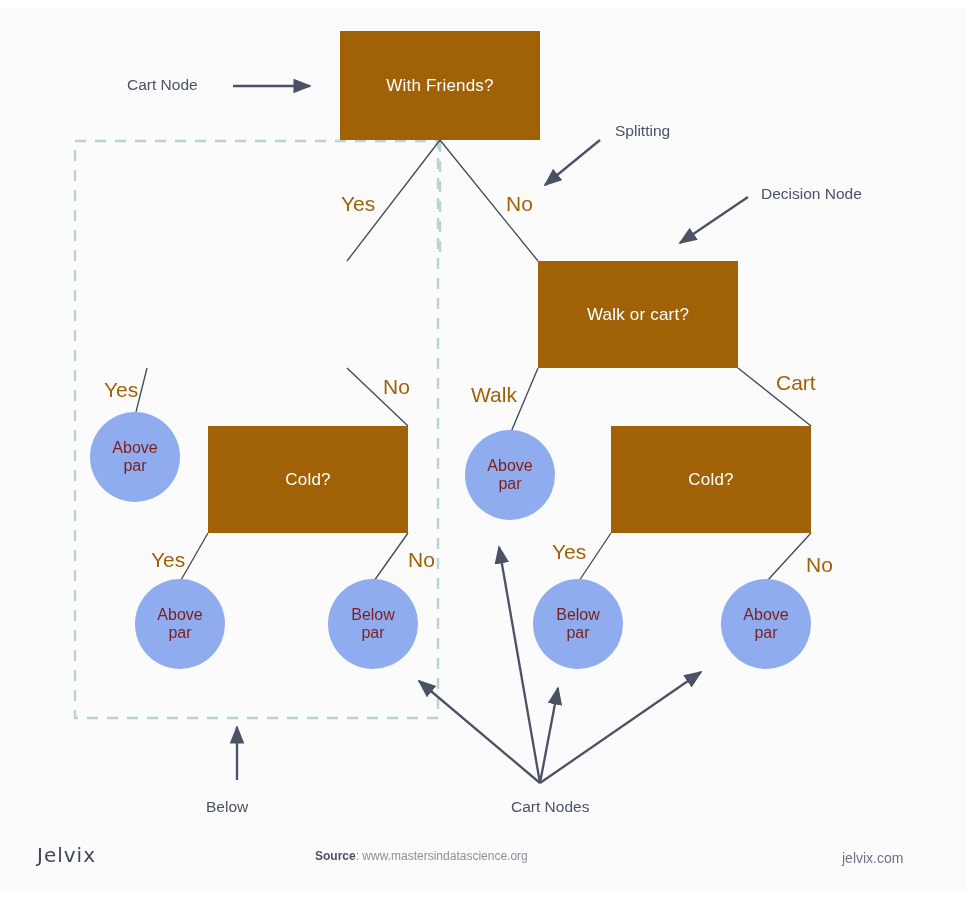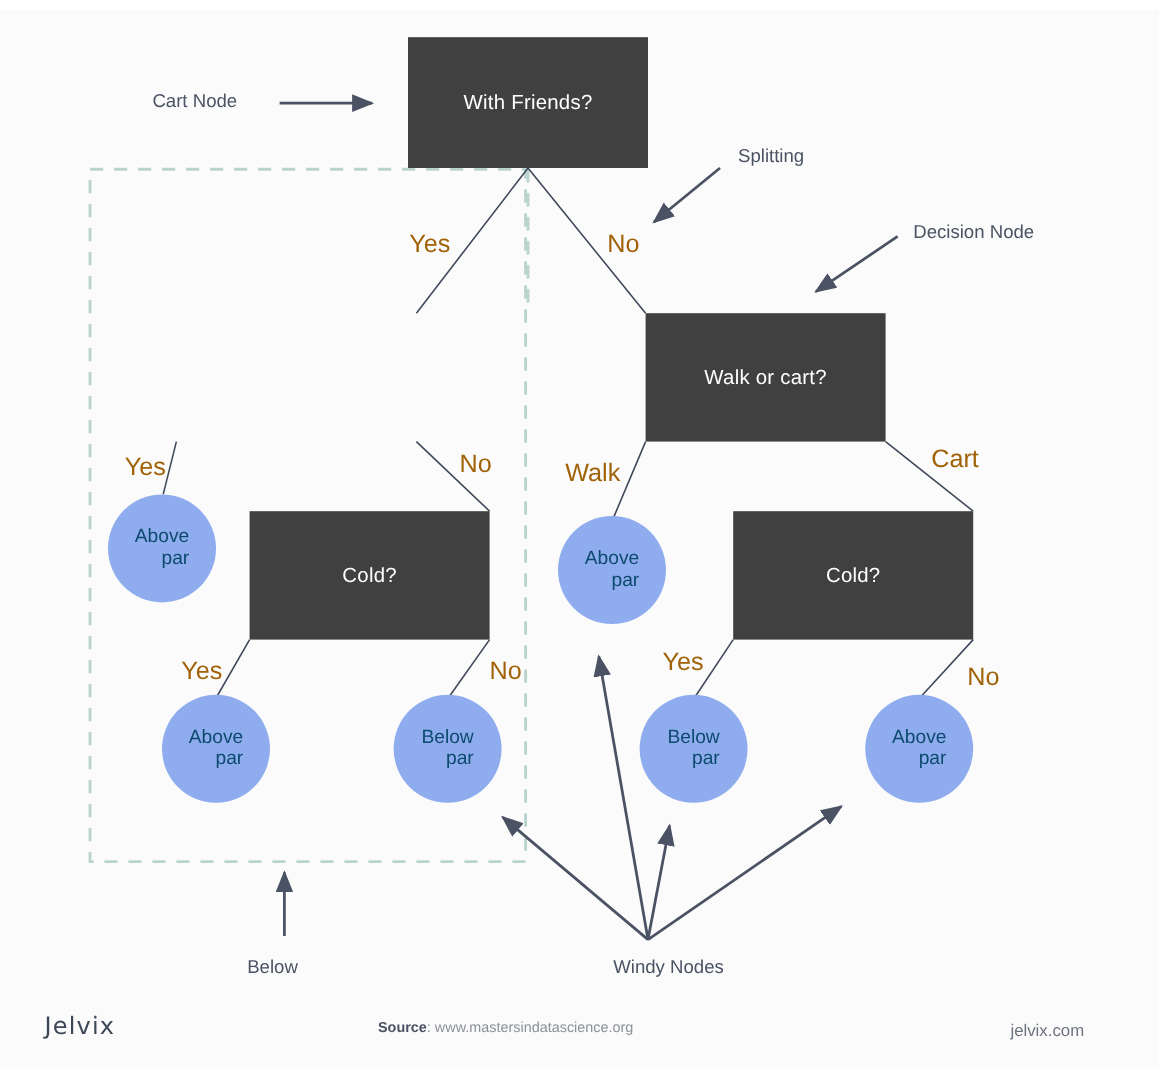--- a/index.html
+++ b/index.html
@@ -20,34 +20,34 @@
   }
   .botbar{
     position:absolute;left:0;bottom:0;width:966px;height:8px;
     background:#ffffff;
   }
   svg#canvas{
     position:absolute;left:0;top:0;width:966px;height:898px;
   }
   .node-box{
     position:absolute;
-    background:#404040;
+    background:#a16207;
     display:flex;align-items:center;justify-content:center;
     color:#ffffff;
     font-size:17px;
     font-weight:400;
     letter-spacing:.2px;
   }
   .leaf-circle{
     position:absolute;
     width:90px;height:90px;border-radius:50%;
     background:#8fadee;
     display:flex;align-items:center;justify-content:center;
-    text-align:right;
-    color:#0c4a6e;
+    text-align:center;
+    color:#7f1d1d;
     font-size:16px;
     line-height:1.15;
     font-weight:400;
   }
   .edge-label{
     position:absolute;
     color:#a16207;
     font-size:21px;
     font-weight:normal;
     white-space:nowrap;
@@ -184,21 +184,21 @@
   <div class="edge-label" style="left:776px;top:371px;">Cart</div>
   <div class="edge-label" style="left:151px;top:548px;">Yes</div>
   <div class="edge-label" style="left:408px;top:548px;">No</div>
   <div class="edge-label" style="left:552px;top:540px;">Yes</div>
   <div class="edge-label" style="left:806px;top:553px;">No</div>
 
   <div class="anno-label" style="left:127px;top:76px;">Cart Node</div>
   <div class="anno-label" style="left:615px;top:122px;">Splitting</div>
   <div class="anno-label" style="left:761px;top:185px;">Decision Node</div>
   <div class="anno-label" style="left:206px;top:798px;">Below</div>
-  <div class="anno-label" style="left:511px;top:798px;">Windy Nodes</div>
+  <div class="anno-label" style="left:511px;top:798px;">Cart Nodes</div>
 
   <div class="footer-logo">Jelvix</div>
   <div class="footer-source">
     <b>Source</b><span>: </span><span>www.mastersindatascience.org</span>
   </div>
   <div class="footer-site">jelvix.com</div>
 
 </div>
 
 </body></html>

